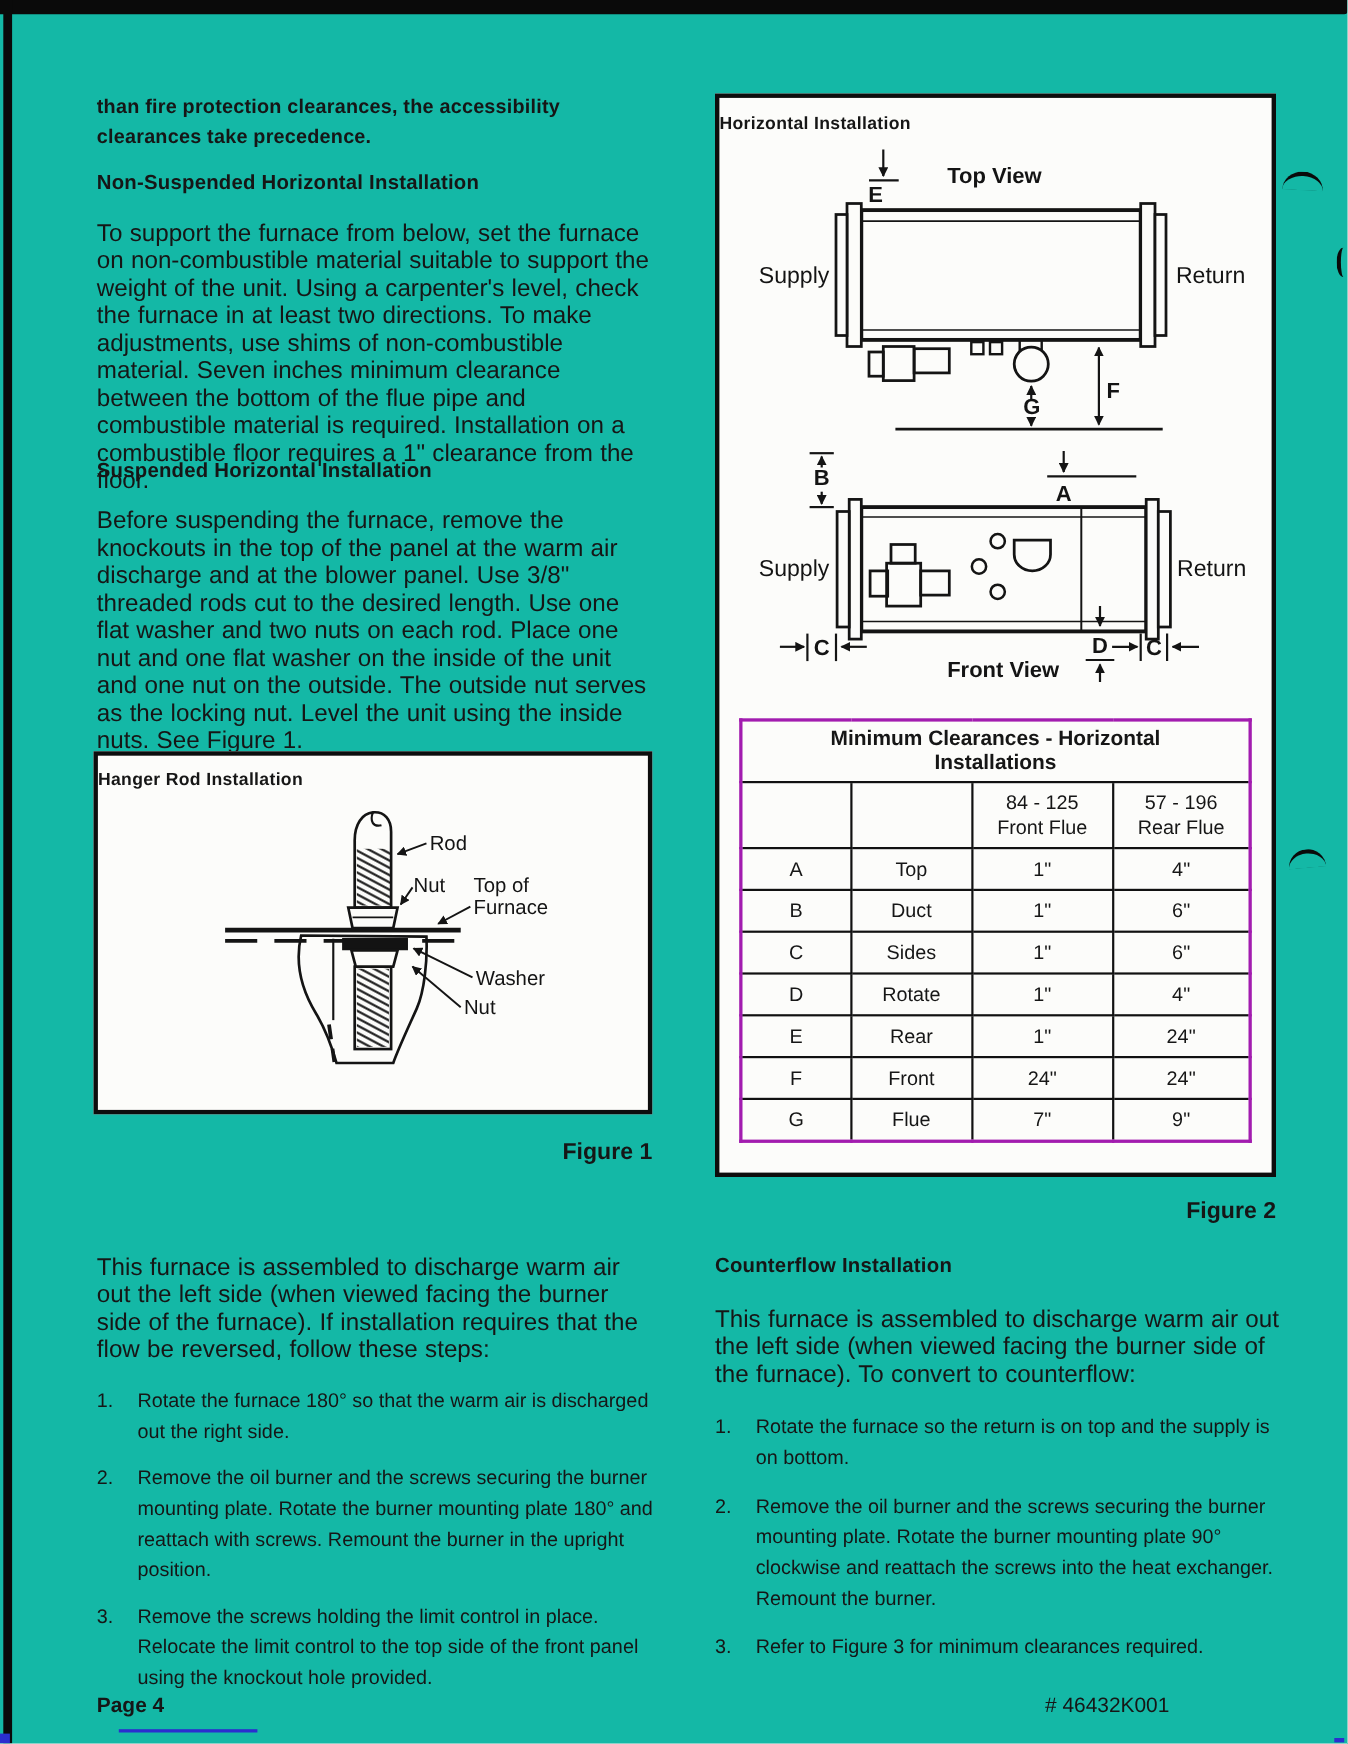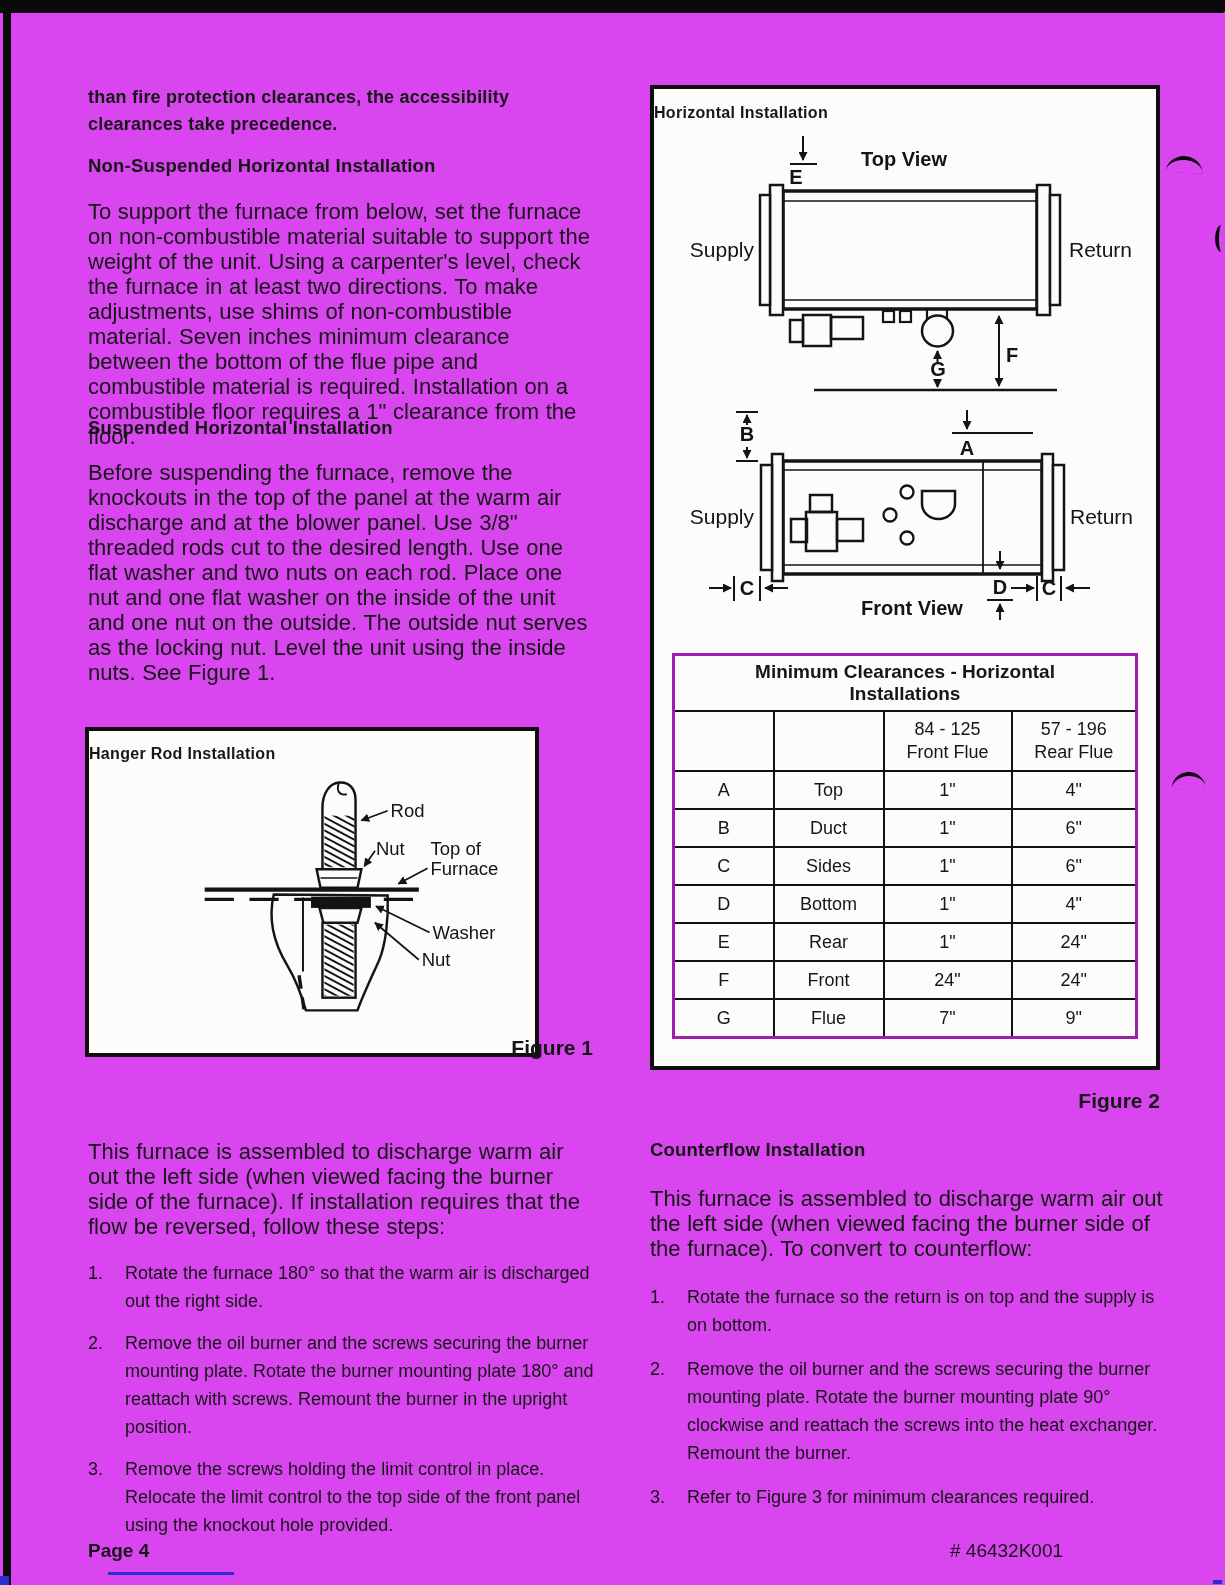--- a/index.html
+++ b/index.html
@@ -1,16 +1,16 @@
 <!DOCTYPE html>
 <html><head>
 <meta charset="utf-8">
 <style>
   html,body{margin:0;padding:0;background:#e8e8e4;}
-  .page{position:relative;width:1225px;height:1585px;background:#d946ef;overflow:hidden;
+  .page{position:relative;width:1225px;height:1585px;background:#14b8a6;overflow:hidden;
         font-family:"Liberation Sans",sans-serif;color:#161616;}
   .abs{position:absolute;}
   
   .topbar{left:0;top:0;width:1225px;height:13px;background:#0a0a0a;border-bottom-right-radius:3px;}
   .leftbar{left:3px;top:0;width:8px;height:1585px;background:#0a0a0a;}
   .crescent{border-top:4px solid #0a0a0a;border-radius:50% 50% 0 0/100% 100% 0 0;}
   .paren{width:9px;height:27px;border-left:4px solid #0a0a0a;border-radius:50%/50%;}
   .blueline{background:#2a2ecf;}
   
   .boldlead{font-size:18px;font-weight:700;line-height:27px;letter-spacing:.2px;}
@@ -53,21 +53,21 @@
   <div class="abs blueline" style="left:1213px;top:1580px;width:9px;height:4px;"></div>
 
   <div class="abs boldlead" style="left:88px;top:84px;width:470px;">than fire protection clearances, the accessibility clearances take precedence.</div>
 
   <h3 class="abs hd" style="left:88px;top:155px;">Non-Suspended Horizontal Installation</h3>
   <div class="abs body" style="left:88px;top:199px;width:508px;">To support the furnace from below, set the furnace on non-combustible material suitable to support the weight of the unit. Using a carpenter's level, check the furnace in at least two directions. To make adjustments, use shims of non-combustible material. Seven inches minimum clearance between the bottom of the flue pipe and combustible material is required. Installation on a combustible floor requires a 1" clearance from the floor.</div>
 
   <h3 class="abs hd" style="left:88px;top:417px;">Suspended Horizontal Installation</h3>
   <div class="abs body" style="left:88px;top:460px;width:508px;">Before suspending the furnace, remove the knockouts in the top of the panel at the warm air discharge and at the blower panel. Use 3/8" threaded rods cut to the desired length. Use one flat washer and two nuts on each rod. Place one nut and one flat washer on the inside of the unit and one nut on the outside. The outside nut serves as the locking nut. Level the unit using the inside nuts. See Figure 1.</div>
 
-  <div class="abs figbox" style="left:85px;top:683px;width:454px;height:330px;margin-top:44px;">
+  <div class="abs figbox" style="left:85px;top:683px;width:508px;height:330px;">
     <div class="figtitle" style="margin-top:14px;">Hanger Rod Installation</div>
     <svg viewBox="0 0 500 265" width="500" height="258" style="display:block;margin-top:2px;">
       <defs>
         <marker id="ar1" markerWidth="9" markerHeight="9" refX="8" refY="4.5" orient="auto-start-reverse" markerUnits="userSpaceOnUse" viewBox="0 0 9 9">
           <path d="M0,0 L9,4.5 L0,9 Z" fill="#141414"></path>
         </marker>
         <pattern id="thr" patternUnits="userSpaceOnUse" width="6" height="6" patternTransform="rotate(28)">
           <path d="M0,3 H6" stroke="#141414" stroke-width="2"></path>
         </pattern>
       </defs>
@@ -251,21 +251,21 @@
             <td>6"</td>
           </tr>
         <tr>
             <td>C</td>
             <td>Sides</td>
             <td>1"</td>
             <td>6"</td>
           </tr>
         <tr>
             <td>D</td>
-            <td>Bottom</td>
+            <td>Rotate</td>
             <td>1"</td>
             <td>4"</td>
           </tr>
         <tr>
             <td>E</td>
             <td>Rear</td>
             <td>1"</td>
             <td>24"</td>
           </tr>
         <tr>

